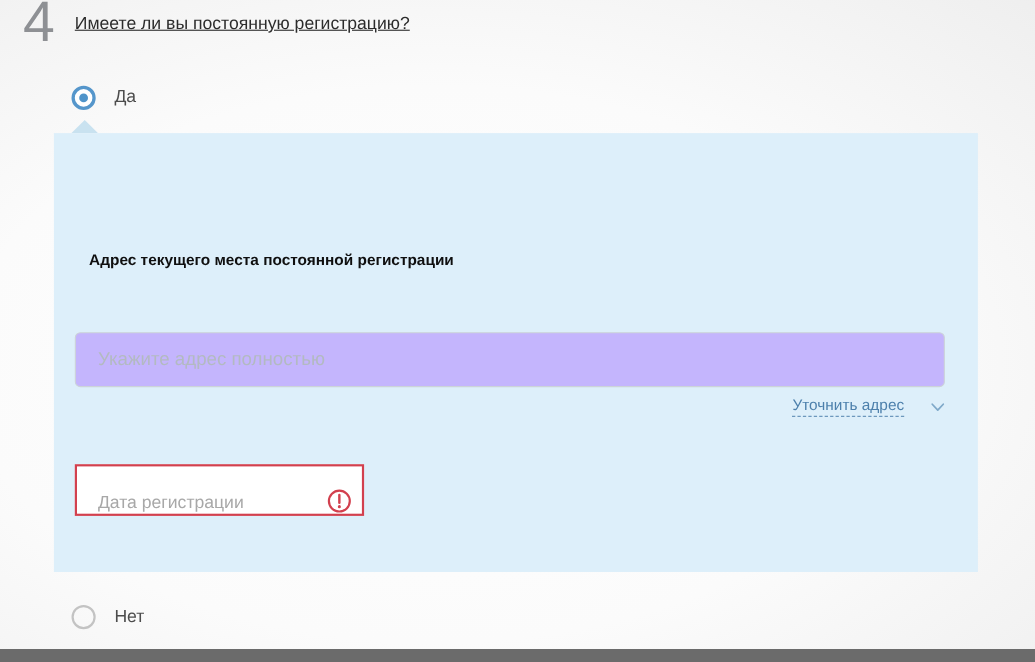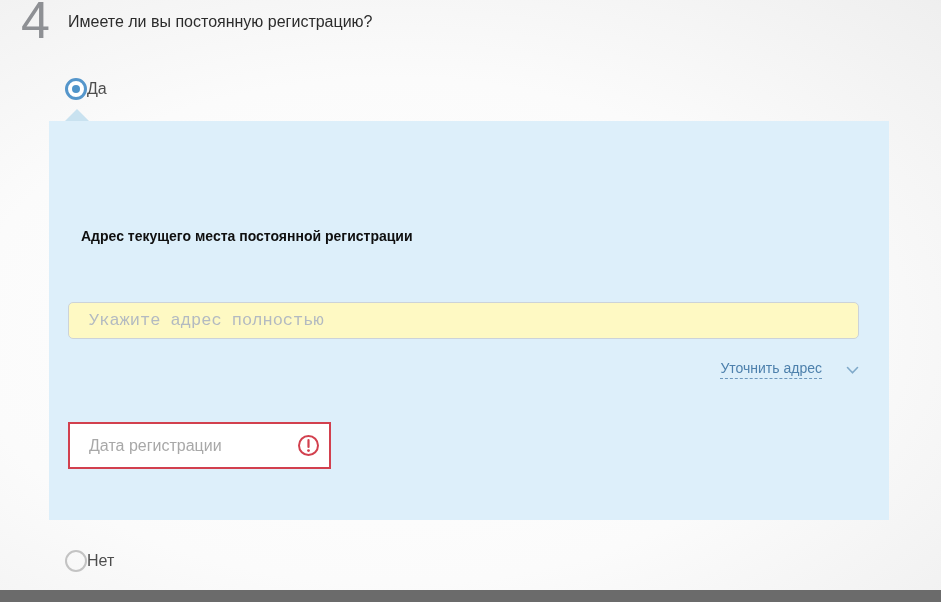--- a/index.html
+++ b/index.html
@@ -19,27 +19,29 @@
     font-weight: 300;
     color: #8e9094;
     letter-spacing: -2px;
   }
 
   .question {
     position: absolute;
     left: 68px; top: 13px;
     font-size: 16px;
     color: #2c2c2c;
+    text-decoration: underline;
   }
 
   .radio-row {
     position: absolute;
     left: 65px;
     display: flex;
     align-items: center;
+    gap: 17px;
     cursor: pointer;
   }
   .radio-row.yes { top: 78px; }
   .radio-row.no  { top: 550px; justify-content: space-between; }
 
   .radio {
     width: 22px; height: 22px;
     border-radius: 50%;
     flex: 0 0 22px;
     position: relative;
@@ -87,26 +89,26 @@
     position: absolute;
     left: 81px; top: 228px;
     font-size: 14px;
     font-weight: bold;
     color: #0f0f0f;
   }
 
   .address-input {
     position: absolute;
     left: 68px; top: 302px;
-    width: 791px; height: 37px;
+    width: 791px; height: 50px;
     border: 1px solid #ccd3d9;
     border-radius: 5px;
-    background: #fef9c3;
+    background: #c4b5fd;
     padding: 0 20px;
-    font-family: Liberation Mono, monospace;
+    font-family: Liberation Sans, sans-serif;
     font-size: 17px;
     color: #333333;
     outline: none;
   }
   .address-input::placeholder { color: #b3bac1; opacity: 1; }
 
   .clarify-row {
     position: absolute;
     top: 359px;
     left: 744px;
@@ -127,21 +129,21 @@
   }
   .chevron-icon { display: inline-flex; margin-top: 2px; }
 
   .date-field {
     position: absolute;
     left: 68px; top: 422px;
     width: 263px; height: 47px;
     border: 2px solid #d2404e;
     background: #ffffff;
     display: flex;
-    align-items: center;
+    align-items: flex-end;
   }
   .date-input {
     flex: 1;
     min-width: 0;
     border: none;
     outline: none;
     background: transparent;
     padding: 0 0 0 19px;
     font-family: "Liberation Sans", sans-serif;
     font-size: 16px;

